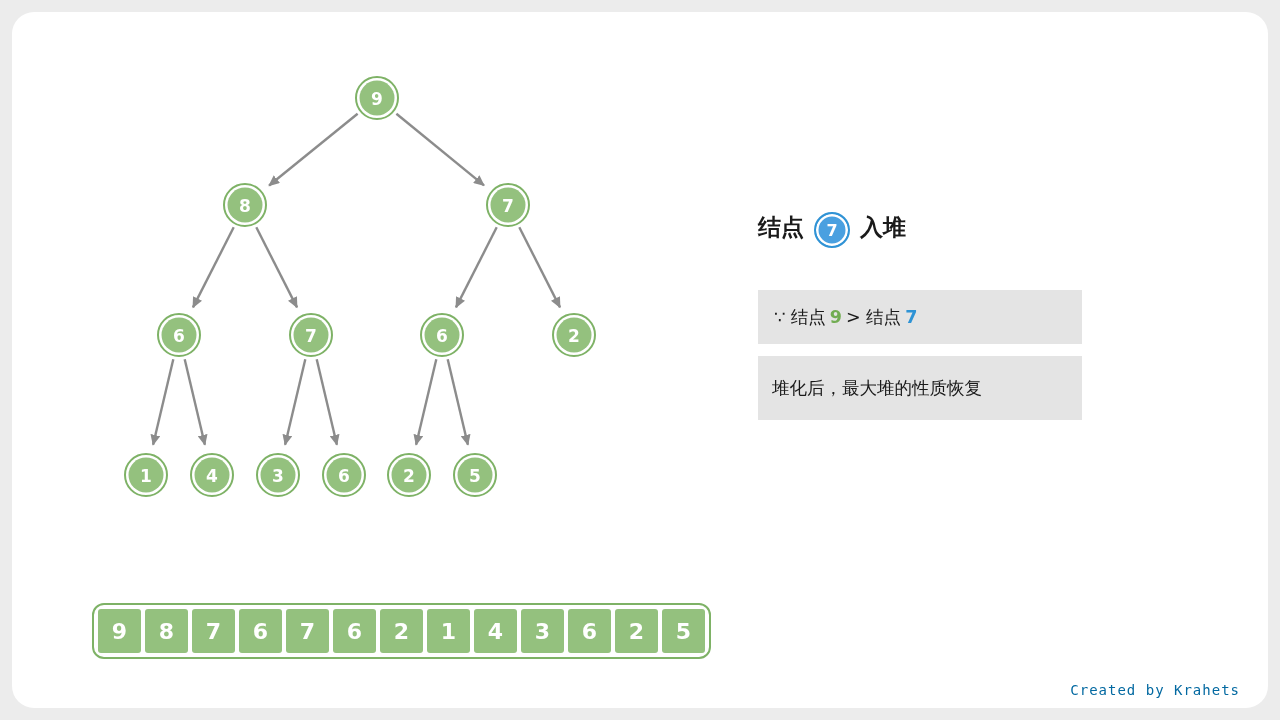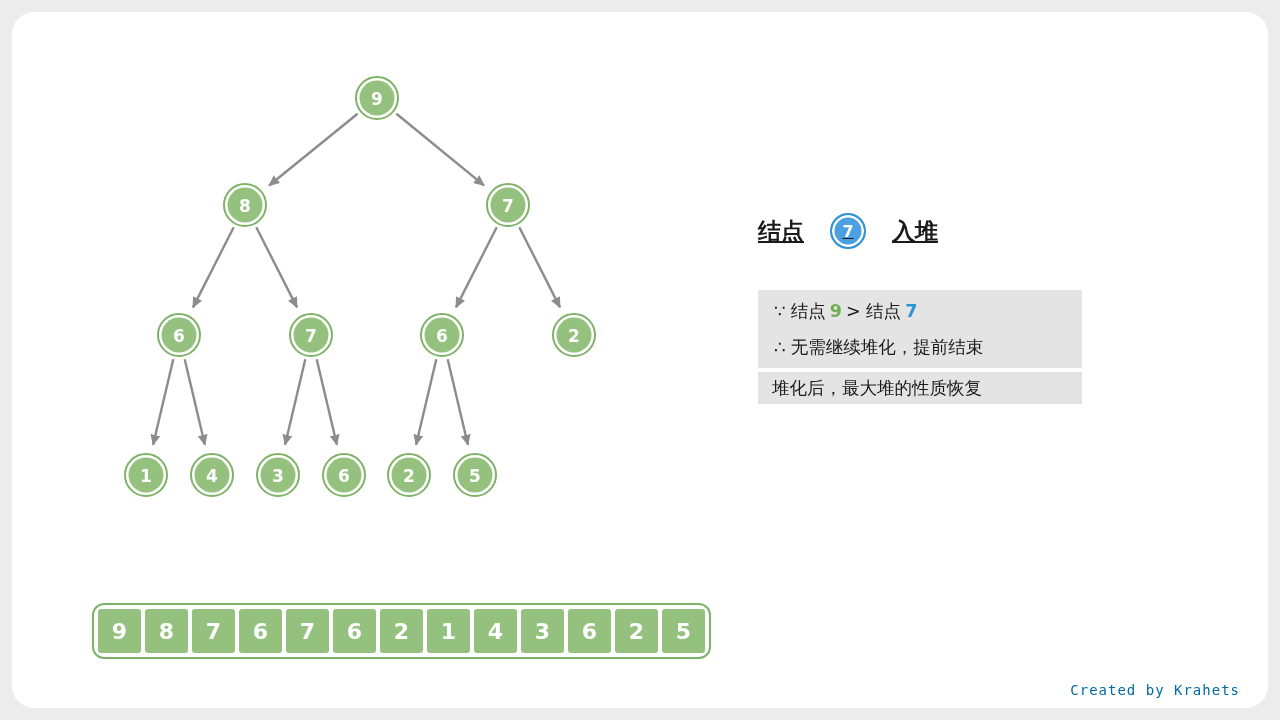--- a/index.html
+++ b/index.html
@@ -16,47 +16,47 @@
     background:#ffffff; border-radius:22px;
   }
   #tree-svg { position:absolute; left:0; top:0; }
   .node-label {
     fill:#ffffff; font-size:17px; font-weight:bold;
     font-family:"DejaVu Sans","Liberation Sans",sans-serif;
     text-anchor:middle; dominant-baseline:central;
   }
   .panel { position:absolute; left:758px; top:212px; width:336px; }
   .panel-title {
-    display:flex; align-items:center; gap:26px;
-    font-size:23px; font-weight:bold; height:38px;text-decoration:underline;
+    display:flex; gap:10px;
+    font-size:23px; font-weight:bold; height:38px;
   }
   .badge {
     width:36px; height:36px; border-radius:50%;
     background:var(--blue-fill,#4aa0e0);
     border:2px solid var(--blue-ring,#3093d5);
     box-shadow:inset 0 0 0 2.5px #ffffff;
     color:#ffffff; font-size:16px; font-weight:bold;
     display:flex; align-items:center; justify-content:center;
     flex:0 0 auto;
   }
   .steps { margin-top:40px; }
   .step { font-size:18px; line-height:24px; }
   .step + .step { margin-top:28px; }
   .num { font-weight:bold; margin:0 4px; }
   .num.blue  { color:var(--blue-text,#2e93d5); }
   .num.green { color:var(--green-text,#72ad53); }
   .note1 {
     margin-top:24px; width:324px;
     background:var(--note-bg,#e4e4e4);
-    padding:3px 16px; font-size:17.5px; line-height:36px;
+    padding:9px 16px; font-size:17.5px; line-height:36px;
   }
   .note2 {
-    margin-top:4px; width:324px;
+    margin-top:12px; width:324px;
     background:var(--note-bg,#e4e4e4);
-    padding:4px 14px; font-size:17.5px;
+    padding:20px 14px; font-size:17.5px;
   }
   .heap-array {
     position:absolute; left:92px; top:603px;
     display:inline-flex; gap:4px; padding:4px;
     background:#ffffff;
     border:2.5px solid var(--node-ring,#7eb266);
     border-radius:12px;
   }
   .cell {
     width:43px; height:44px; border-radius:3px;
@@ -170,23 +170,20 @@
       <span>入堆</span>
     </div>
 
     <div class="steps">
     </div>
 
     <div class="note1">
       <div>
         <span>∵ 结点</span><span class="num green">9</span><span>&gt; 结点</span><span class="num blue">7</span>
       </div>
-      <div>
-        <span>∴ 无需继续堆化，提前结束</span>
-      </div>
     </div>
 
     <div class="note2">
       <span>堆化后，最大堆的性质恢复</span>
     </div>
   </div>
 
   <div class="heap-array">
       <div class="cell">9</div>
       <div class="cell">8</div>

